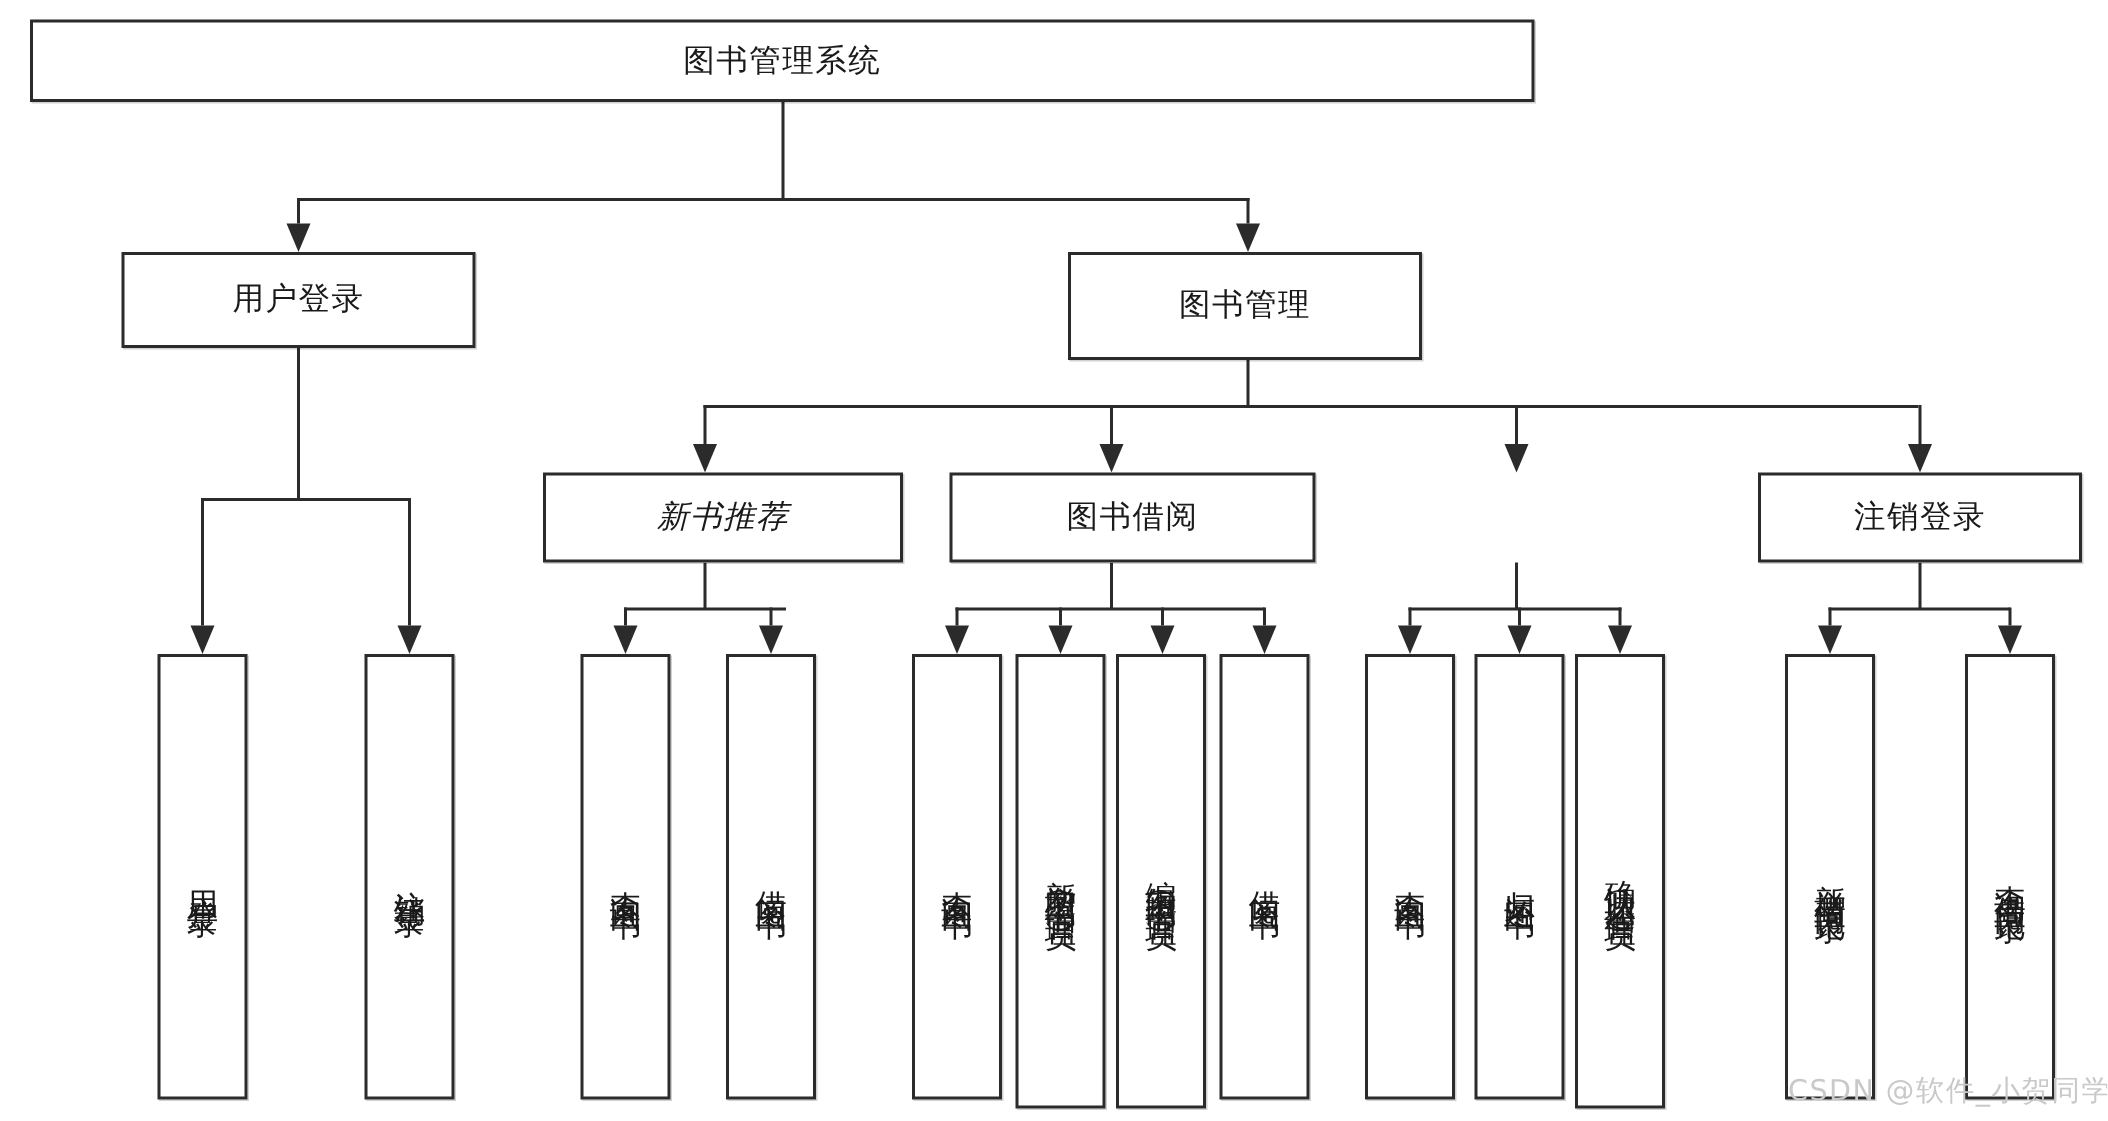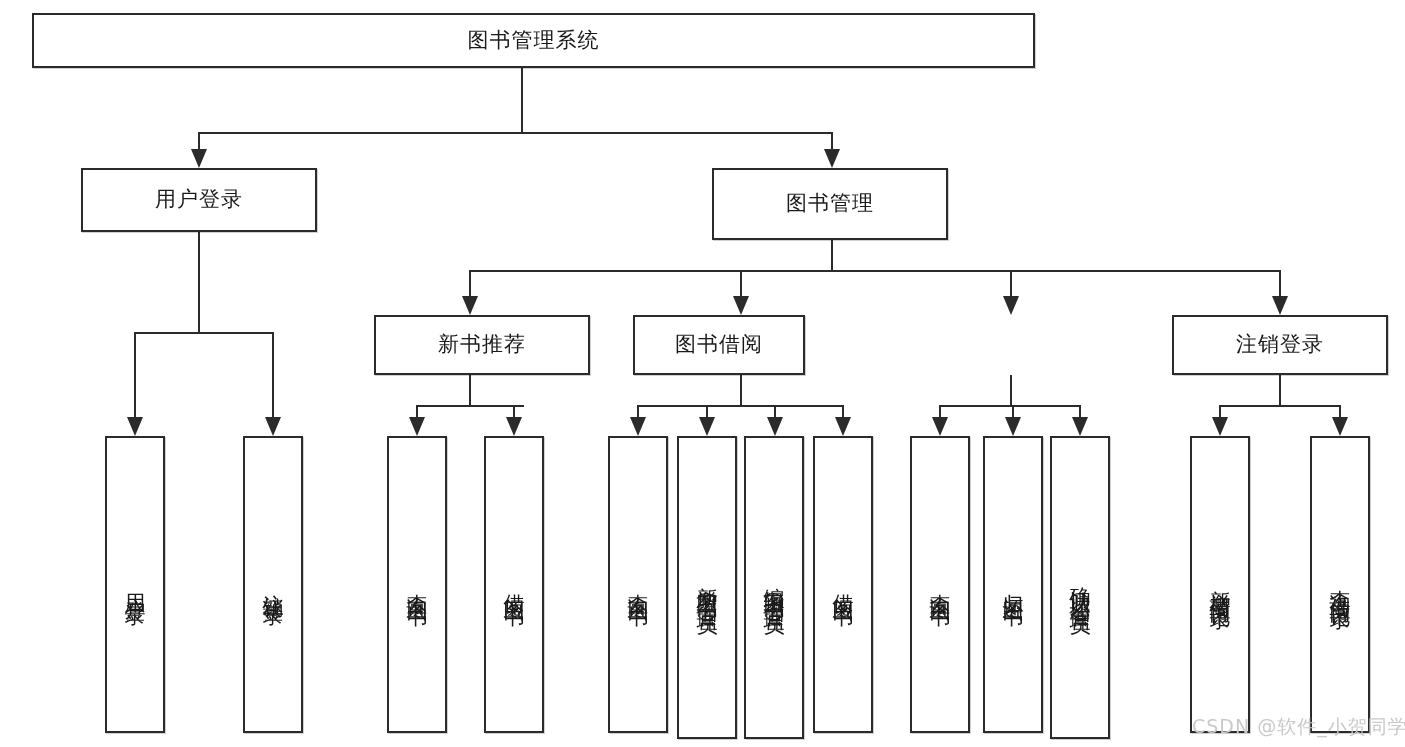--- a/index.html
+++ b/index.html
@@ -121,35 +121,35 @@
   <div class="vline" style="left:1079px; top:405px; height:12px;"></div>
   <div class="arrow" style="left:1072px; top:417px;"></div>
 
   <div class="vline" style="left:1279px; top:375px; height:31px;"></div>
   <div class="hline" style="left:1219px; top:405px; width:121px;"></div>
   <div class="vline" style="left:1219px; top:405px; height:12px;"></div>
   <div class="arrow" style="left:1212px; top:417px;"></div>
   <div class="vline" style="left:1339px; top:405px; height:12px;"></div>
   <div class="arrow" style="left:1332px; top:417px;"></div>
 
-  <div class="node horiz" style="left:20px; top:13px; width:1003px; height:55px;margin-left:12px;">
+  <div class="node horiz" style="left:20px; top:13px; width:1003px; height:55px;">
     <span>图书管理系统</span>
   </div>
 
   <div class="node horiz" style="left:81px; top:168px; width:236px; height:64px;">
     <span>用户登录</span>
   </div>
   <div class="node horiz" style="left:712px; top:168px; width:236px; height:72px;">
     <span>图书管理</span>
   </div>
 
-  <div class="node horiz" style="left:374px; top:315px; width:216px; height:60px;">
+  <div class="node horiz" style="left:362px; top:315px; width:240px; height:60px;font-style:italic;">
     <span>新书推荐</span>
   </div>
-  <div class="node horiz" style="left:633px; top:315px; width:172px; height:60px;">
+  <div class="node horiz" style="left:633px; top:315px; width:244px; height:60px;">
     <span>图书借阅</span>
   </div>
   <div class="node horiz" style="left:1172px; top:315px; width:216px; height:60px;">
     <span>注销登录</span>
   </div>
 
   <div class="node vert" style="left:105px; top:436px; width:60px; height:297px;">
     <span>用户登录</span>
   </div>
   <div class="node vert" style="left:243px; top:436px; width:60px; height:297px;">

